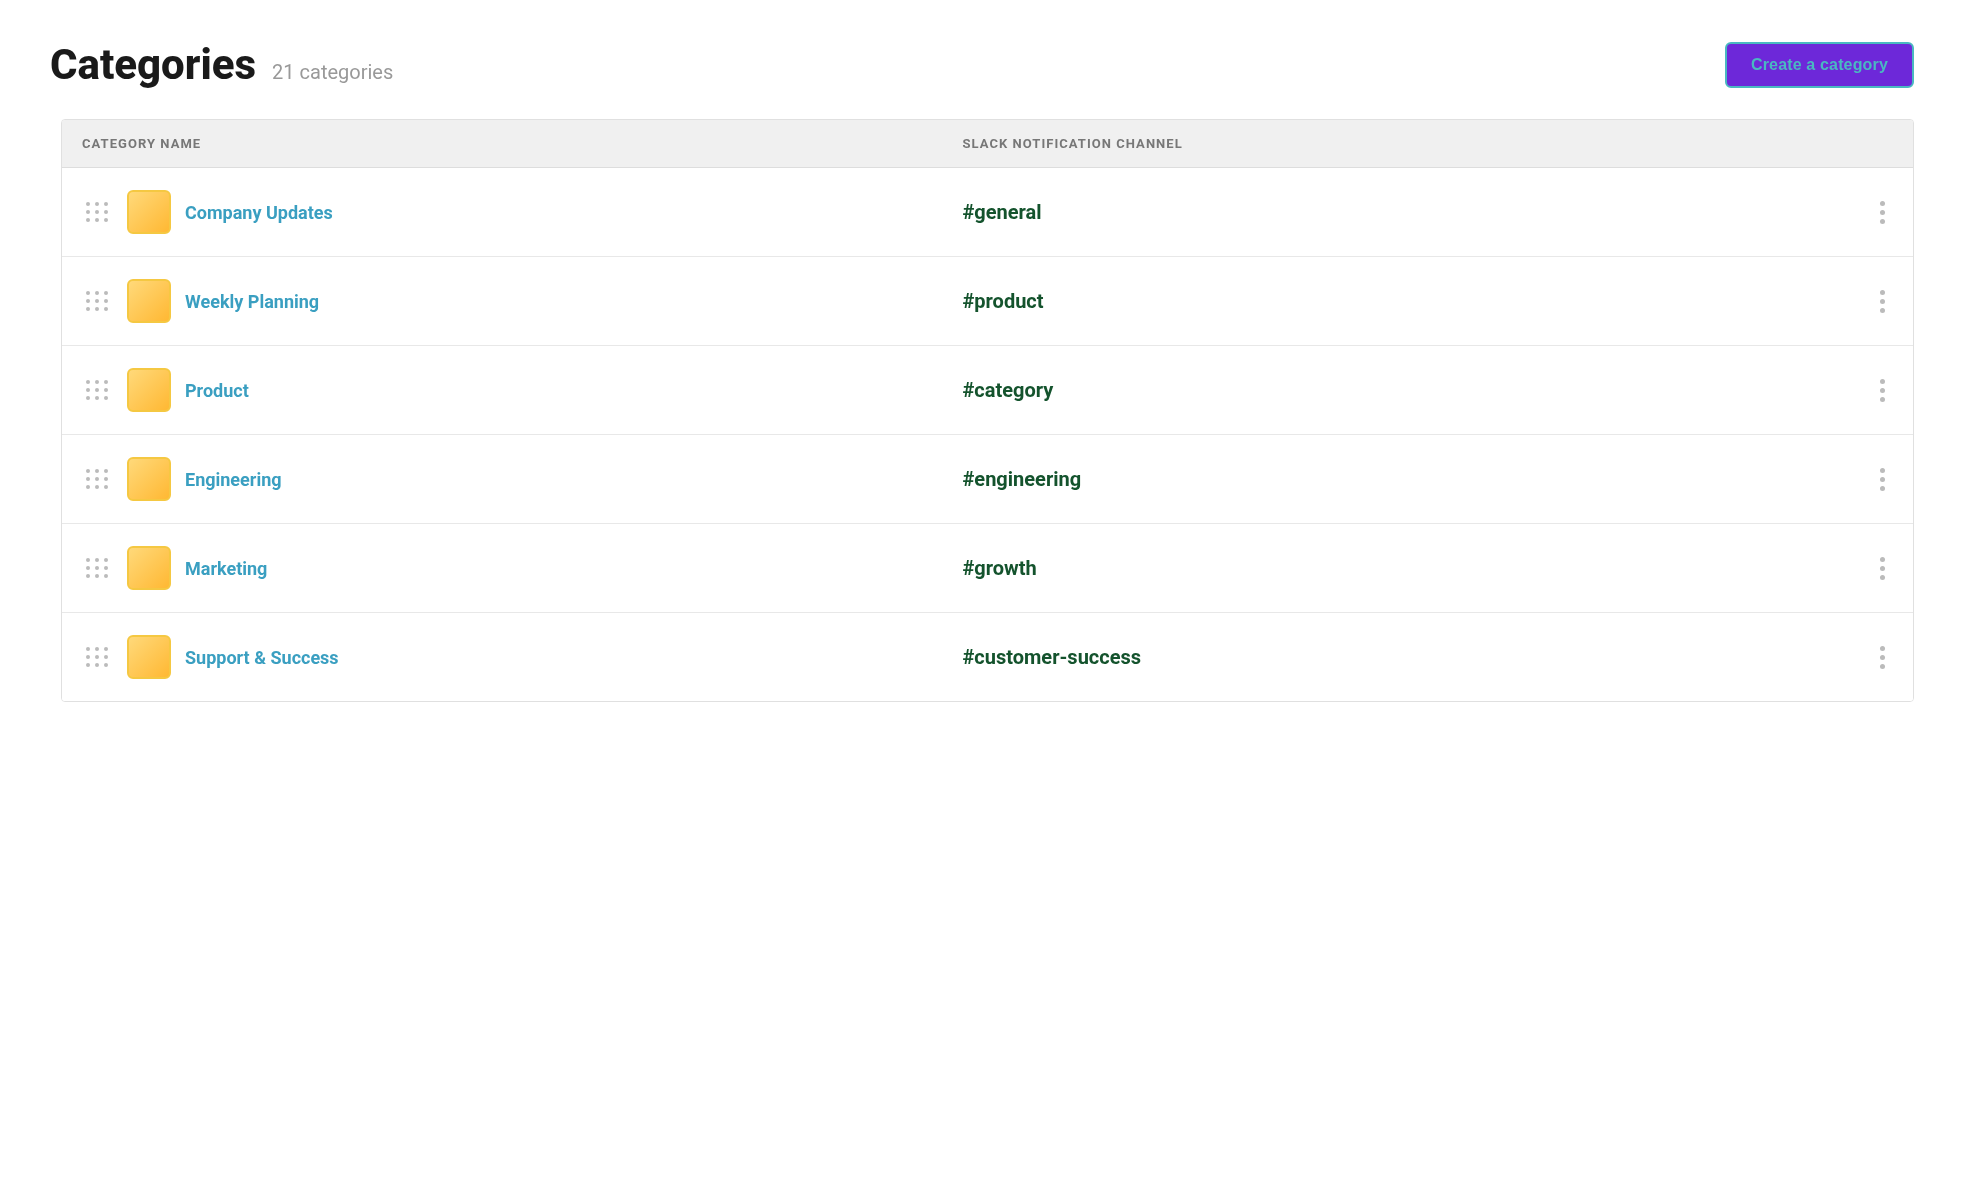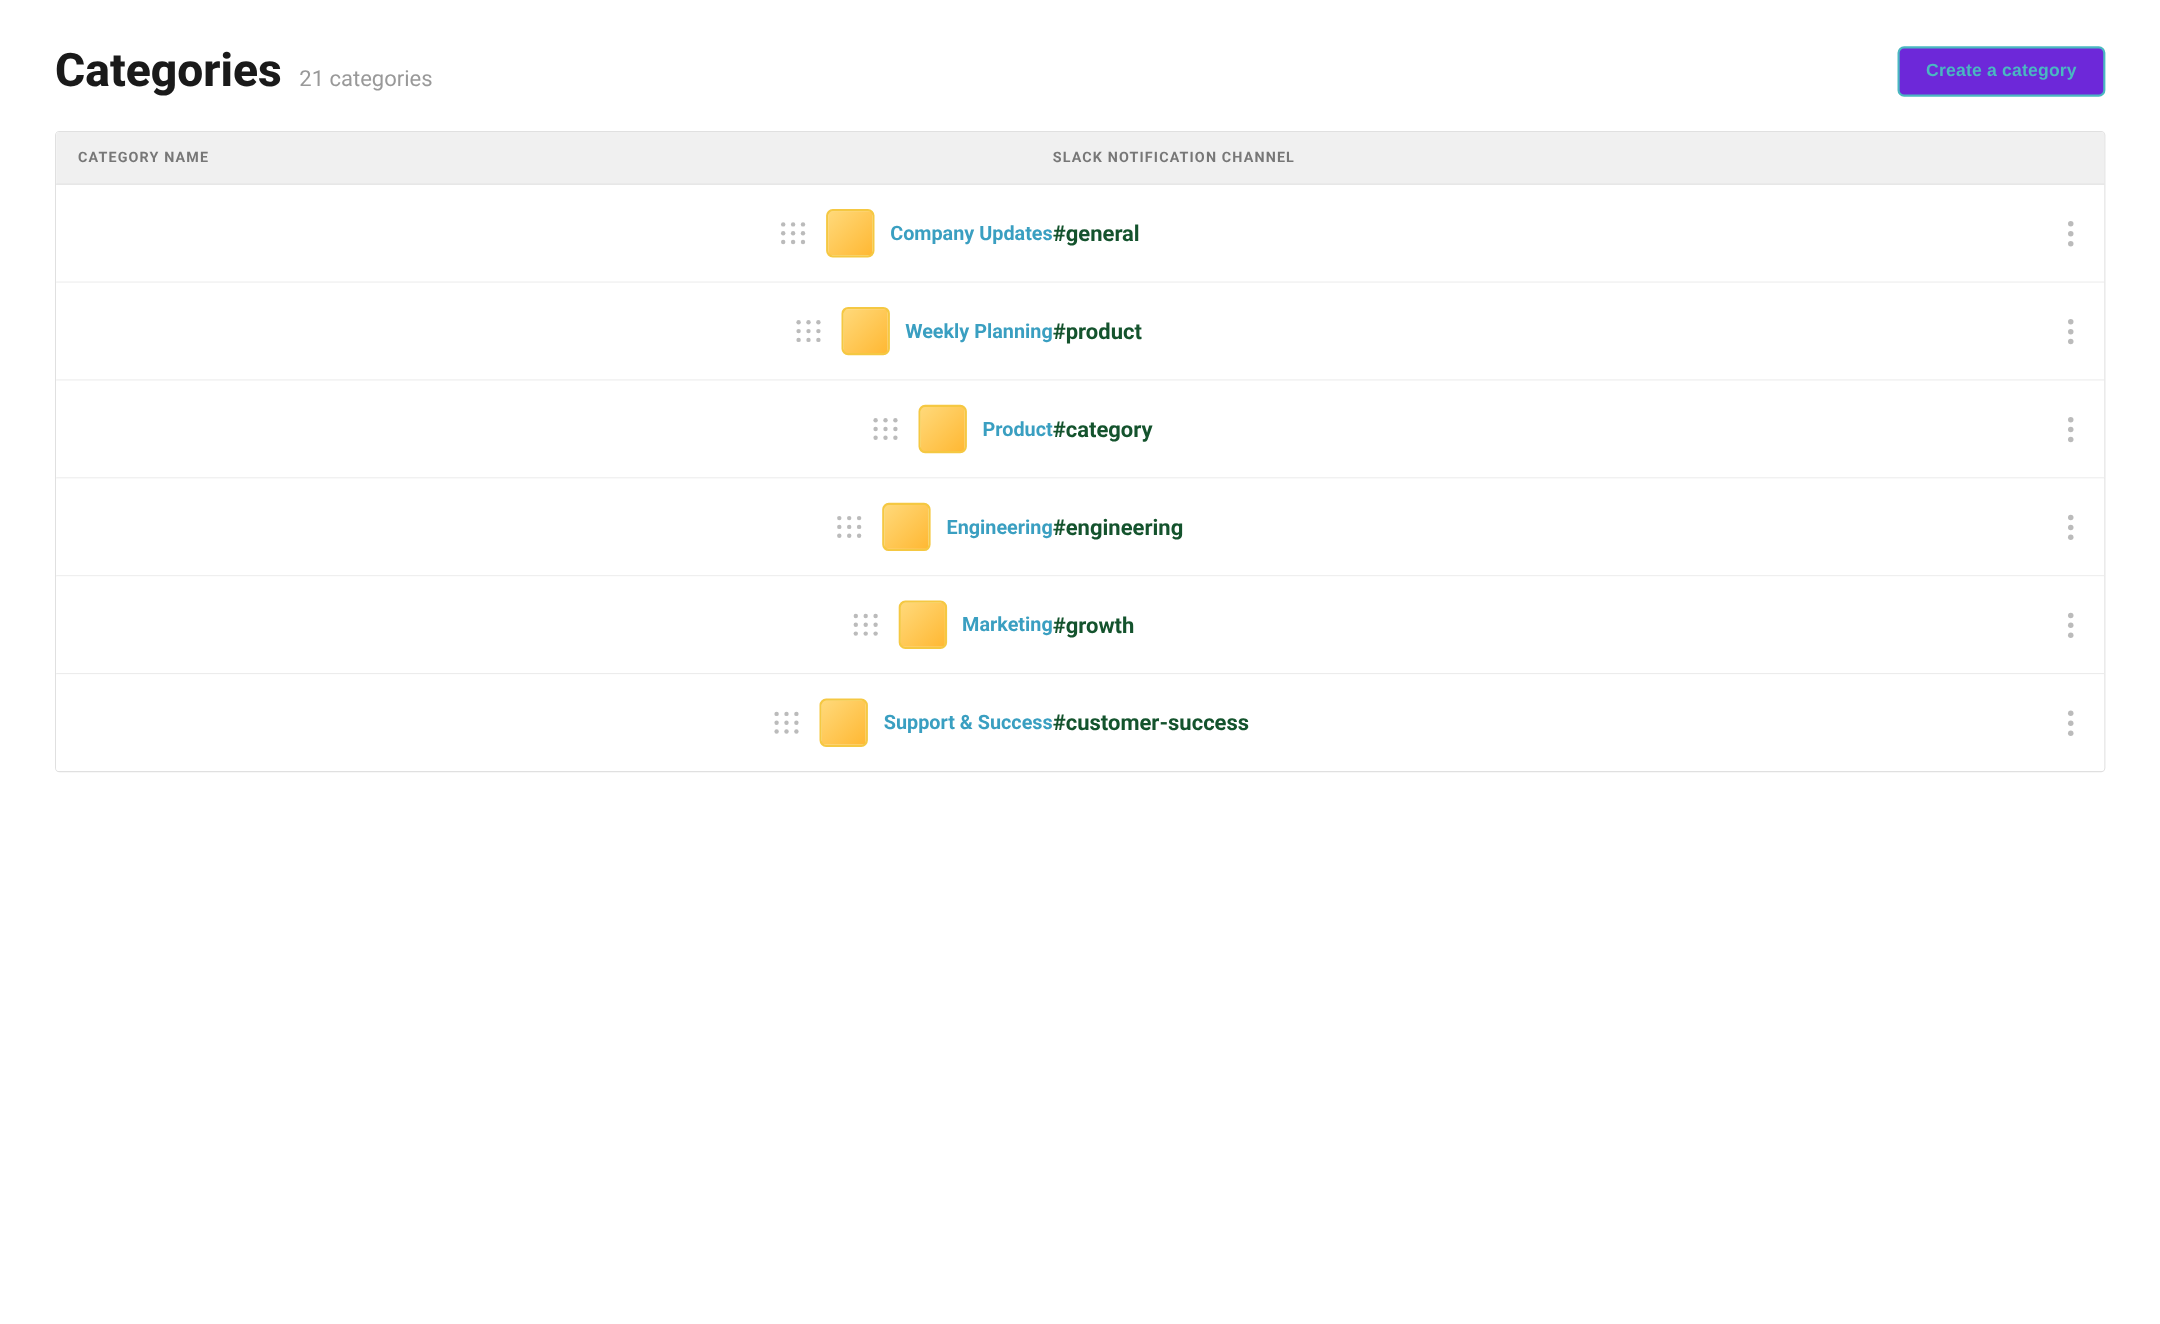--- a/index.html
+++ b/index.html
@@ -49,20 +49,21 @@
       font-weight: 600;
       border-radius: 6px;
       cursor: pointer;
       letter-spacing: 0.01em;
     }
 
     .table-container {
       border: 1px solid #e0e0e0;
       border-radius: 4px;
       overflow: hidden;
+      margin-left: 11px;
     }
 
     .table-header {
       display: grid;
       grid-template-columns: 1fr 1fr 50px;
       background: #f0f0f0;
       padding: 16px 20px;
       border-bottom: 1px solid #ddd;
     }
 
@@ -84,21 +85,20 @@
     }
 
     .table-row:last-child {
       border-bottom: none;
     }
 
     .category-cell {
       display: flex;
       align-items: center;
       gap: 14px;
-      justify-content: flex-end;
     }
 
     .drag-handle {
       display: grid;
       grid-template-columns: repeat(3, 5px);
       gap: 4px;
       cursor: grab;
       padding: 4px;
     }
 

